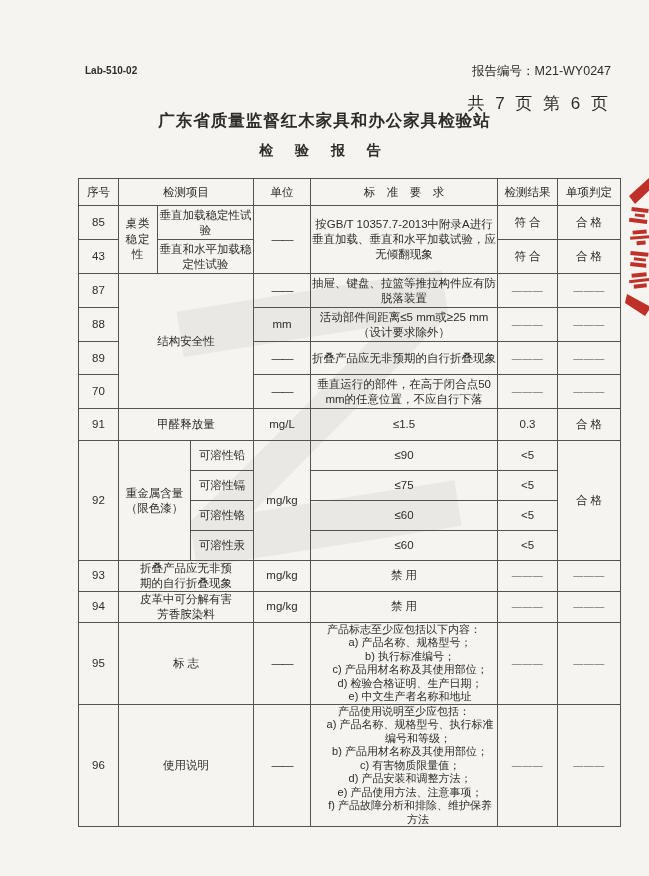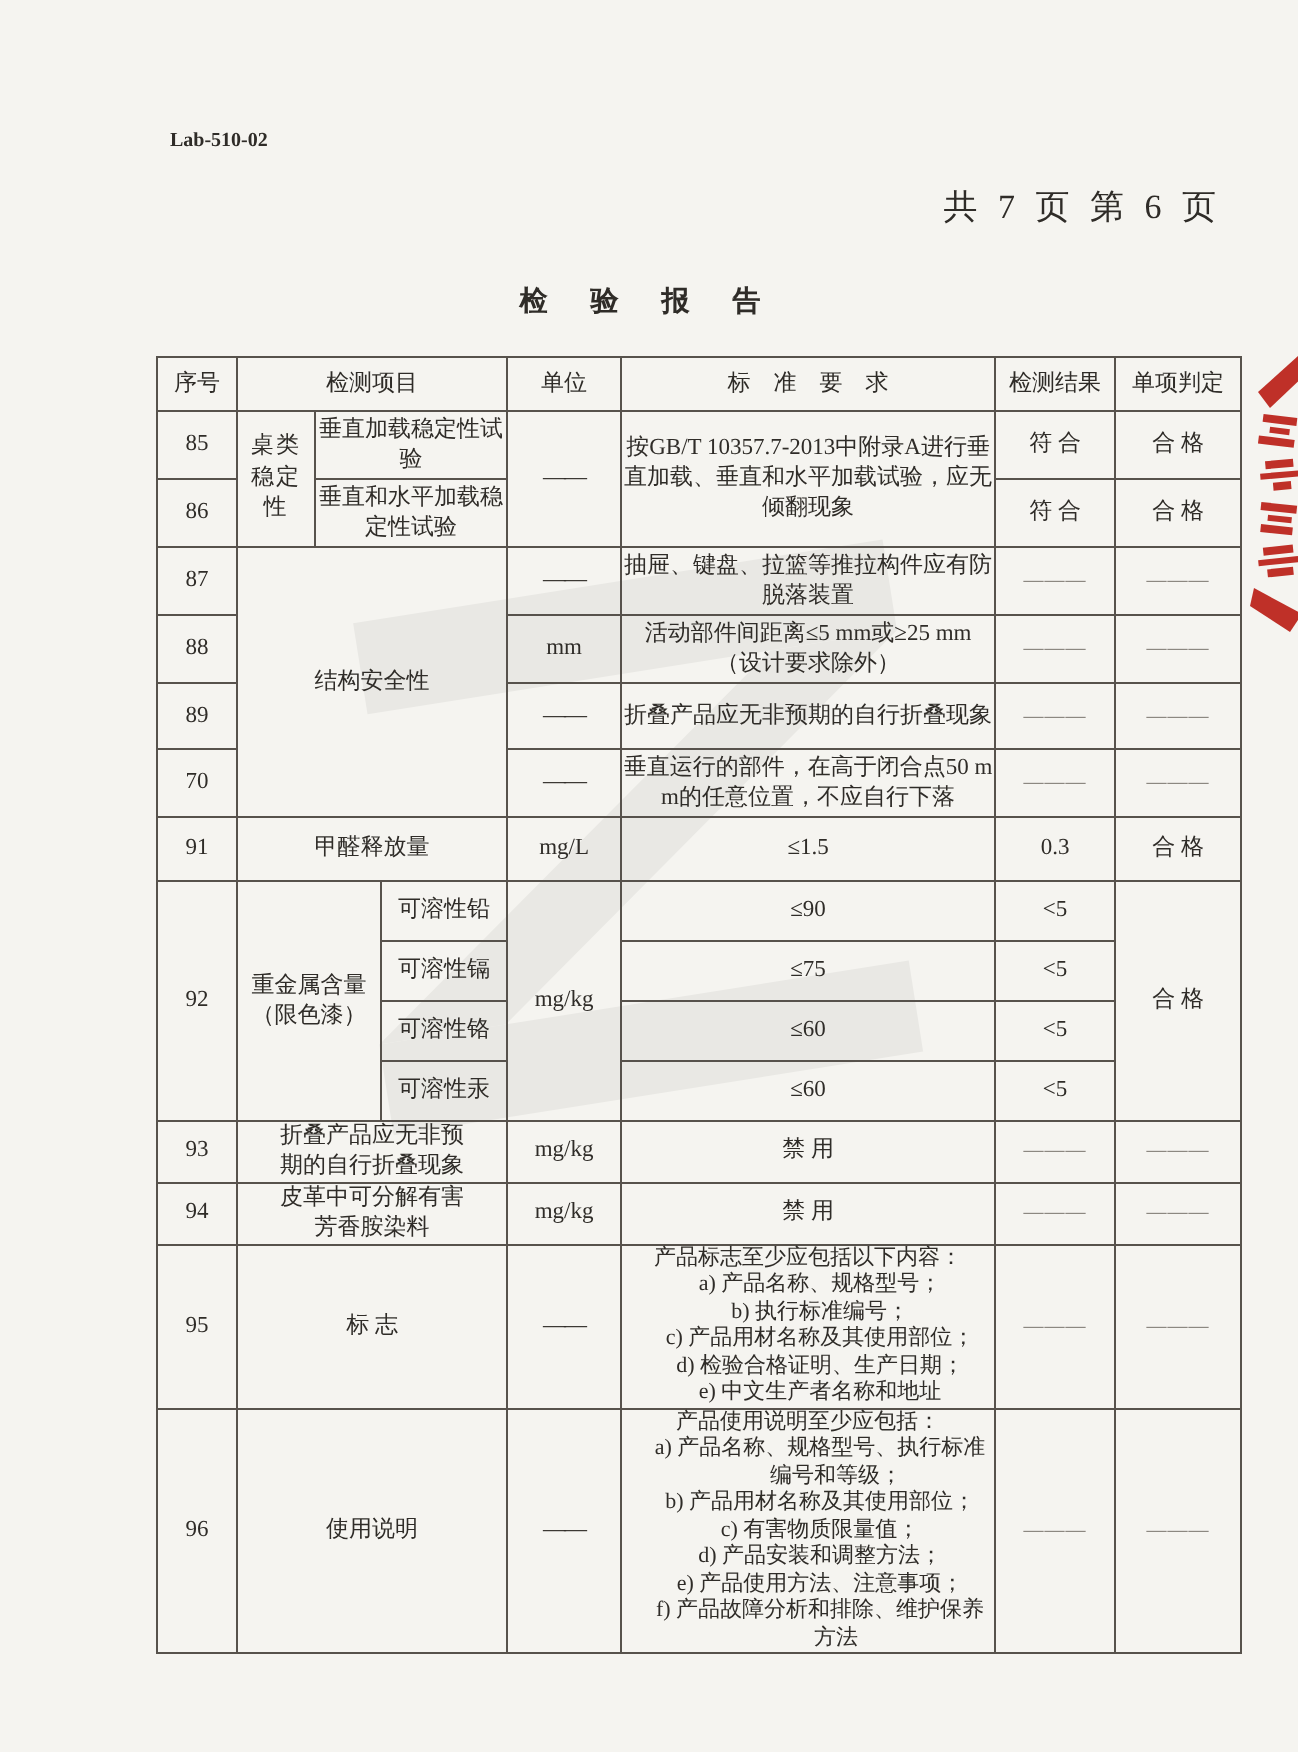--- a/index.html
+++ b/index.html
@@ -1,20 +1,20 @@
 <!DOCTYPE html>
 <html><head>
 <meta charset="utf-8">
 <style>
   html,body{margin:0;padding:0;}
   .page{
     position:relative; width:649px; height:876px; overflow:hidden;
     background:#f5f4f0;
     color:#2f2c28;
-    font-family:Liberation Serif, serif;
+    font-family:Liberation Sans, sans-serif;
   }
   .form-code{position:absolute;left:85px;top:65px;font-size:10px;font-weight:bold;}
   .report-no{position:absolute;right:38px;top:63px;font-size:12.5px;}
   .pagination{position:absolute;right:38px;top:92px;font-size:17px;letter-spacing:3px;}
   .org-name{position:absolute;left:0;right:0;top:110px;text-align:center;
     font-size:16.5px;font-weight:bold;letter-spacing:1px;}
   .doc-title{position:absolute;left:0;right:0;top:142px;text-align:center;
     font-size:14px;font-weight:bold;letter-spacing:9px;}
   .watermark{position:absolute;left:150px;top:252px;z-index:0;}
   table.report{
@@ -39,21 +39,23 @@
   .req-list{font-size:11px;line-height:13.5px;}
   .req-list div:not(:first-child){padding-left:16px;text-indent:-16px;margin-left:12px;}
   .seal{position:absolute;left:625px;top:176px;z-index:2;}
 </style>
 </head>
 <body>
 
 <div class="page">
 
   <div class="form-code">Lab-510-02</div>
+  <div class="report-no">报告编号：M21-WY0247</div>
   <div class="pagination">共 7 页 第 6 页</div>
+  <div class="org-name">广东省质量监督红木家具和办公家具检验站</div>
   <div class="doc-title">检 验 报 告</div>
 
   <svg class="watermark" width="360" height="330" viewBox="0 0 360 330">
     <g fill="#e9e8e4" transform="rotate(-9 175 185)">
       <rect x="48" y="38" width="268" height="46"></rect>
       <polygon points="252,84 316,84 92,248 28,248"></polygon>
       <rect x="28" y="248" width="268" height="46"></rect>
     </g>
   </svg>
 
@@ -84,21 +86,21 @@
       <td rowspan="2">
         <div class="vgroup">桌类稳定性</div>
       </td>
       <td colspan="2">垂直加载稳定性试验</td>
       <td rowspan="2" class="unit udash">——</td>
       <td rowspan="2" class="req">按GB/T 10357.7-2013中附录A进行垂直加载、垂直和水平加载试验，应无倾翻现象</td>
       <td>符 合</td>
       <td>合 格</td>
     </tr>
     <tr style="height:34px">
-      <td>86</td>
+      <td>43</td>
       <td colspan="2">垂直和水平加载稳定性试验</td>
       <td>符 合</td>
       <td>合 格</td>
     </tr>
 
     <tr style="height:34px">
       <td>87</td>
       <td rowspan="4" colspan="3">结构安全性</td>
       <td class="unit udash">——</td>
       <td class="req">抽屉、键盘、拉篮等推拉构件应有防脱落装置</td>

